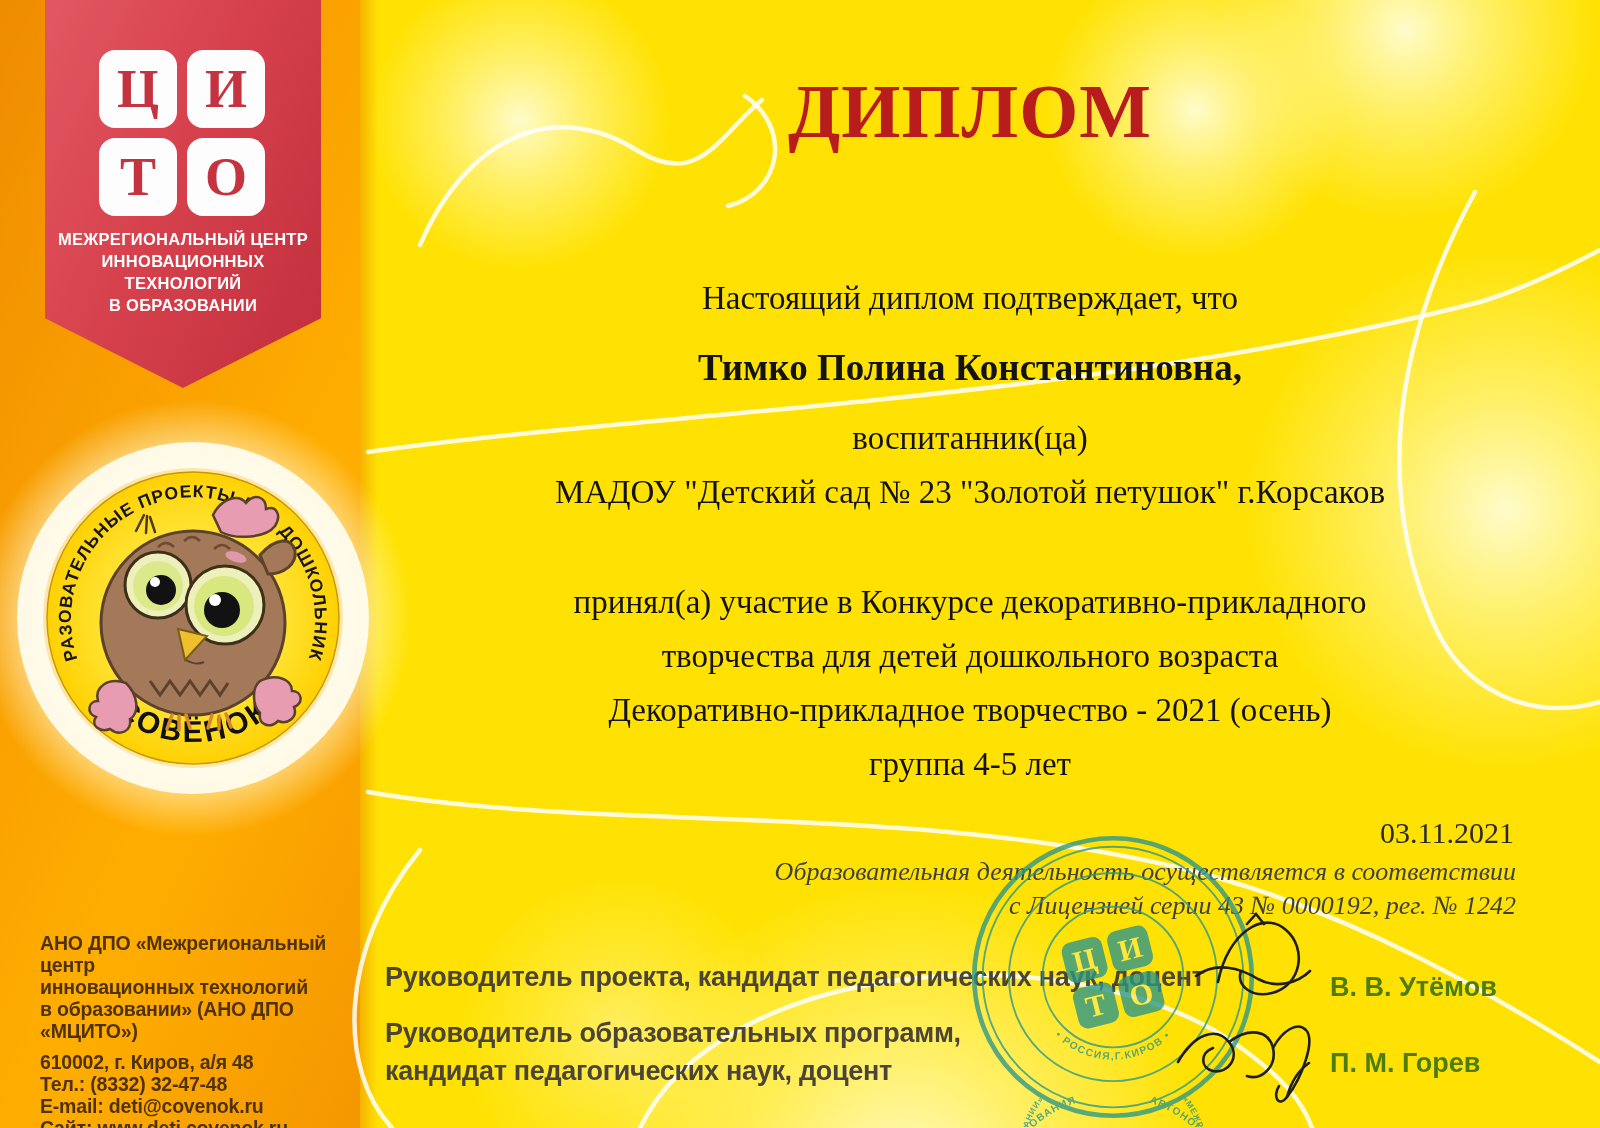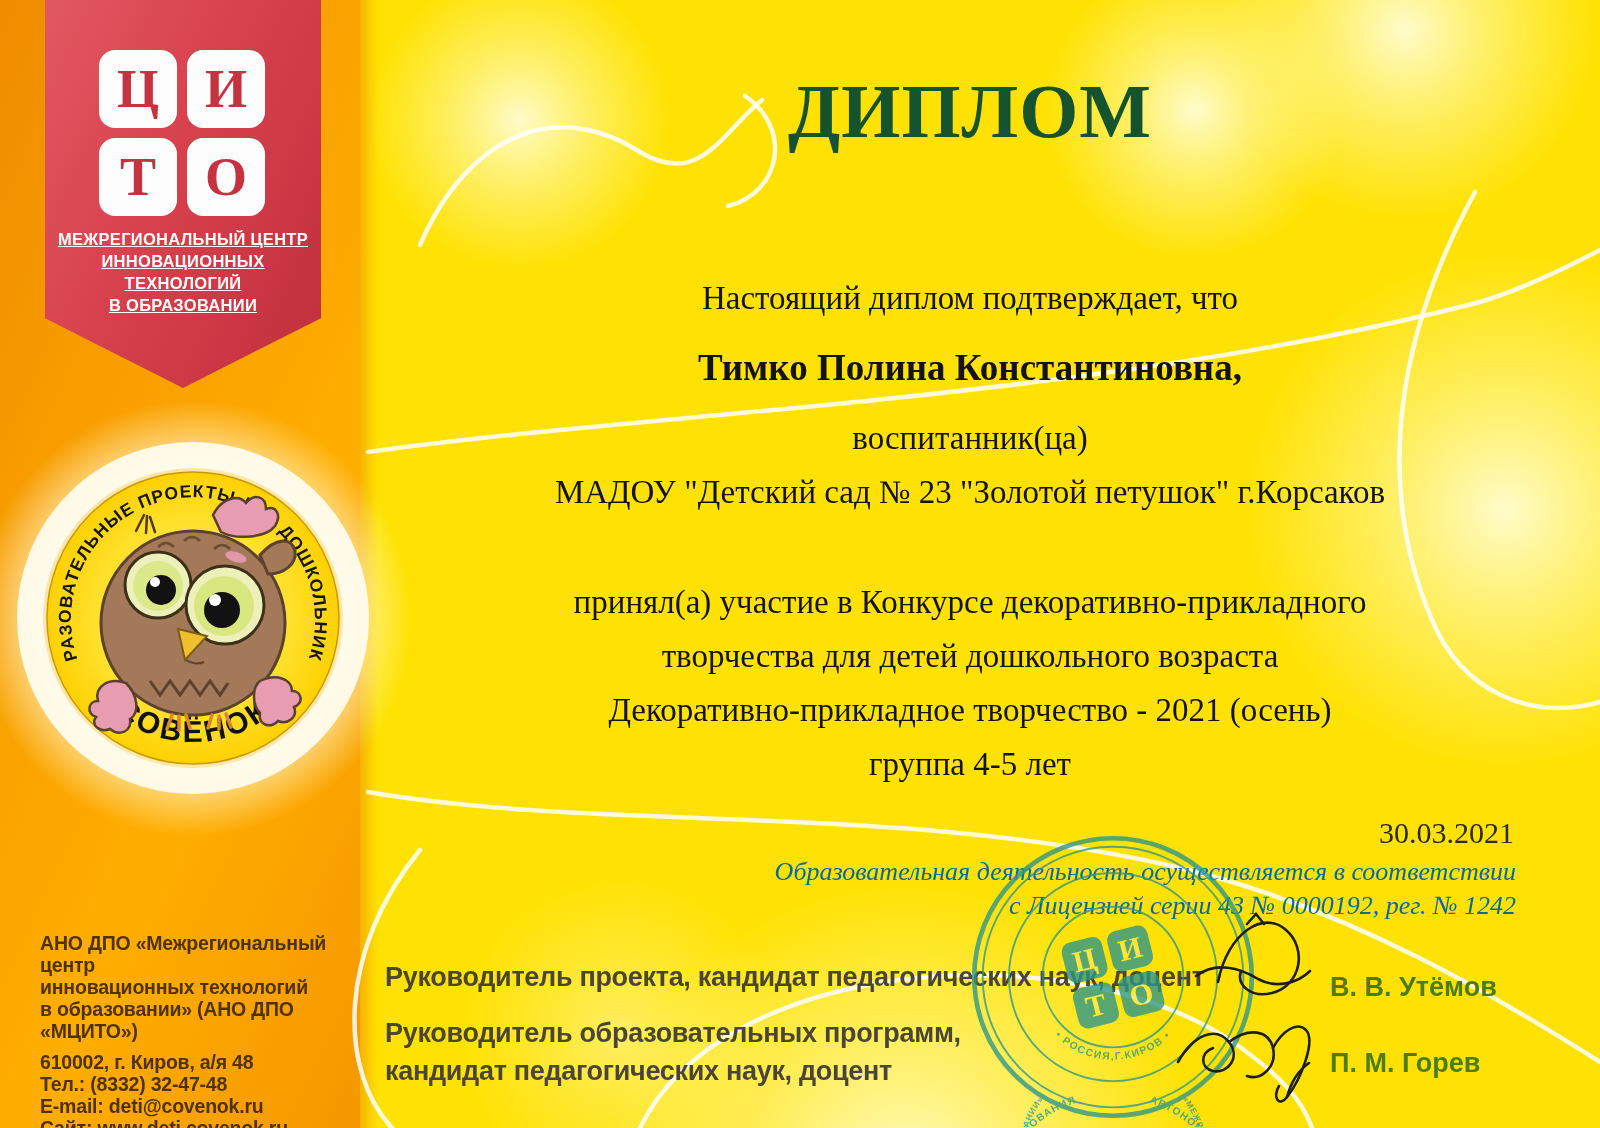--- a/index.html
+++ b/index.html
@@ -15,33 +15,33 @@
   
   .ribbon{position:absolute;left:45px;top:0;width:276px;height:388px;
     background:linear-gradient(115deg,#e25862 0%,#d6414d 45%,#c12f3c 100%);
     clip-path:polygon(0 0,100% 0,100% 82%,50% 100%,0 82%);}
   .tiles{position:absolute;left:54px;top:50px;width:166px;height:166px;
     display:grid;grid-template-columns:78px 78px;grid-template-rows:78px 78px;gap:10px;}
   .tile{background:#fdfdfd;border-radius:16px;display:flex;align-items:center;justify-content:center;
     font-family:"Liberation Serif",serif;font-weight:bold;font-size:54px;color:#c4333f;}
   .ribbon-org{position:absolute;left:0;top:228px;width:276px;text-align:center;
     font-family:"Liberation Sans",sans-serif;font-weight:bold;font-size:16.5px;line-height:22px;
-    color:#ffffff;letter-spacing:.3px;text-decoration:underline;}
+    color:#ffffff;letter-spacing:.3px;}
   
   .contact{position:absolute;left:40px;top:932px;width:330px;
     font-family:"Liberation Sans",sans-serif;font-weight:bold;font-size:19.5px;line-height:22px;
     color:#4f3208;letter-spacing:-.2px;}
   .contact .gap{height:9px;}
   .title{position:absolute;left:368px;top:66px;width:1204px;text-align:center;
-    font-weight:bold;font-size:76px;line-height:90px;letter-spacing:1px;color:#14532d;}
+    font-weight:bold;font-size:76px;line-height:90px;letter-spacing:1px;color:#b91c1c;}
   .line{position:absolute;left:368px;width:1204px;text-align:center;font-size:33px;color:#131313;}
   .line.bold{font-weight:bold;font-size:37px;}
   .date{position:absolute;right:86px;top:816px;font-size:30px;color:#2a2a20;}
   .license{position:absolute;right:84px;top:855px;text-align:right;font-style:italic;
-    font-size:26px;line-height:34px;color:#0369a1;}
+    font-size:26px;line-height:34px;color:#404040;}
   
   .sig-label{position:absolute;left:385px;font-family:"Liberation Sans",sans-serif;
     font-weight:bold;font-size:27px;color:#4a4535;letter-spacing:-.3px;}
   .sig-name{position:absolute;left:1330px;font-family:"Liberation Sans",sans-serif;
     font-weight:bold;font-size:27px;color:#4d7c0f;}
   svg{display:block;}
   .abs{position:absolute;}
 </style>
 </head>
 <body>
@@ -171,21 +171,21 @@
 
   <div class="line" style="top:280px;">Настоящий диплом подтверждает, что</div>
   <div class="line bold" style="top:346px;">Тимко Полина Константиновна,</div>
   <div class="line" style="top:420px;">воспитанник(ца)</div>
   <div class="line" style="top:474px;">МАДОУ "Детский сад № 23 "Золотой петушок" г.Корсаков</div>
   <div class="line" style="top:584px;">принял(а) участие в Конкурсе декоративно-прикладного</div>
   <div class="line" style="top:638px;">творчества для детей дошкольного возраста</div>
   <div class="line" style="top:692px;">Декоративно-прикладное творчество - 2021 (осень)</div>
   <div class="line" style="top:746px;">группа 4-5 лет</div>
 
-  <div class="date">30.03.2021</div>
+  <div class="date">03.11.2021</div>
   <div class="license">
     <div>Образовательная деятельность осуществляется в соответствии</div>
     <div>с Лицензией серии 43 № 0000192, рег. № 1242</div>
   </div>
 
   <div class="sig-label" style="top:962px;">Руководитель проекта, кандидат педагогических наук, доцент</div>
   <div class="sig-label" style="top:1018px;text-align:center;">Руководитель образовательных программ,</div>
   <div class="sig-label" style="top:1056px;">кандидат педагогических наук, доцент</div>
   <div class="sig-name" style="top:972px;">В. В. Утёмов</div>
   <div class="sig-name" style="top:1048px;">П. М. Горев</div>

